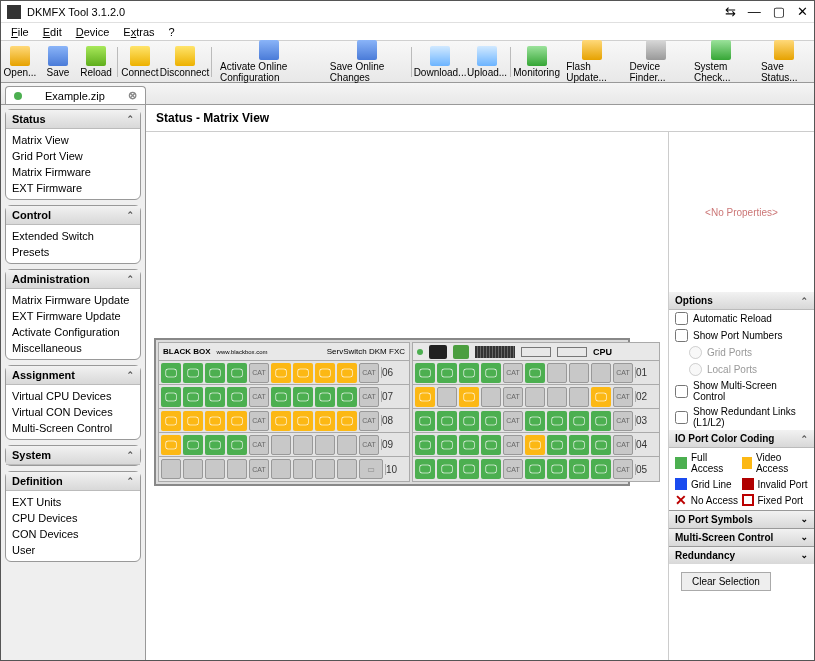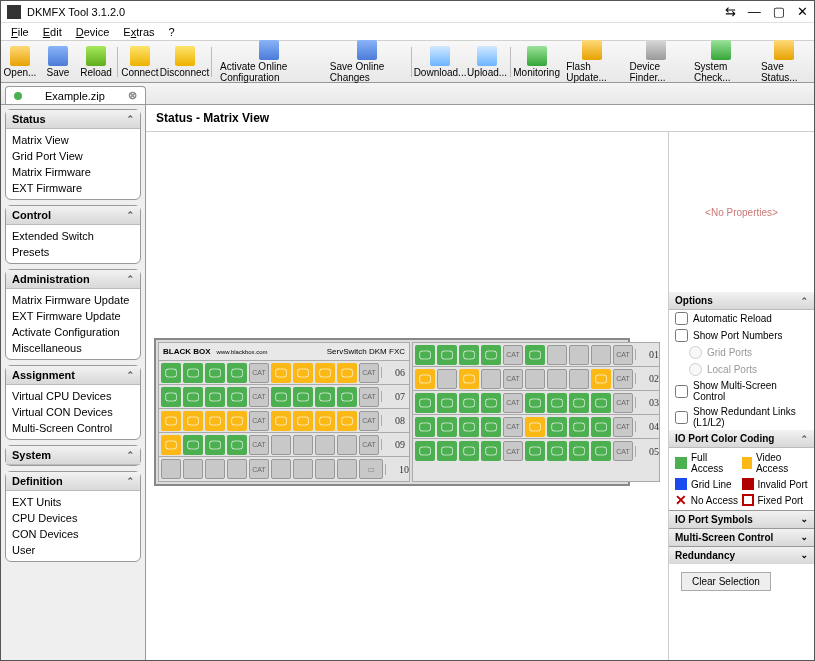--- a/index.html
+++ b/index.html
@@ -47,21 +47,21 @@
   .chead .net{width:16px;height:14px;background:#4b9e3f;border-radius:2px;}
   .chead .strip{width:40px;height:12px;background:repeating-linear-gradient(90deg,#333,#333 2px,#666 2px,#666 3px);}
   .chead .dash{width:30px;height:10px;border:1px solid #777;}
   .chead .cpu{font-weight:bold;font-size:9px;}
   .row { display:flex; height:24px; align-items:center; border-bottom:1px solid #aaa;}
   .row:last-child{border-bottom:none;}
   .ports { display:flex; gap:2px; padding:0 2px;}
   .port { width:20px; height:20px; border-radius:2px; display:flex; align-items:center; justify-content:center; font-size:12px; color:#fff;}
   .p-g{background:#4caf50;} .p-o{background:#fcb814;} .p-e{background:#c8c8c8; border:1px solid #999; color:#888; font-size:8px;}
   .port.cat{font-size:7px; color:#666;}
-  .rnum { width:24px; text-align:right; font-size:10px; color:#333; border-left:1px solid #aaa;font-family:Liberation Serif, serif;}
+  .rnum { width:24px; text-align:left; font-size:10px; color:#333; border-left:1px solid #aaa;}
   .right { width:145px; display:flex; flex-direction:column; font-size:10px;}
   .noprops { flex:0 0 160px; display:flex; align-items:center; justify-content:center; color:#c77; font-size:10px;}
   .opanel .phead { font-size:10px; font-weight:bold;}
   .opt { display:flex; align-items:center; gap:5px; padding:2px 6px;}
   .opt input { margin:0;}
   .subopt { padding-left:20px;}
   .colorkey { display:flex; flex-wrap:wrap; gap:4px 0; padding:4px 6px;}
   .ckey { width:50%; display:flex; align-items:center; gap:4px;}
   .csq { width:12px;height:12px;}
   .ored{color:#b00;font-weight:bold;font-size:14px;line-height:12px;}
@@ -315,20 +315,29 @@
                       <div class="port p-e"></div>
                       <div class="port p-e"></div>
                       <div class="port p-e"></div>
                       <div class="port p-e" style="width:24px">▭</div>
                     </div>
                     <div class="rnum">10</div>
                   </div>
                 </div>
             </div>
             <div class="half">
+              <div class="chead">
+                <span style="width:6px;height:6px;background:#4caf50;border-radius:50%;"></span>
+                <span class="cn"></span>
+                <span class="net"></span>
+                <span class="strip"></span>
+                <span class="dash"></span>
+                <span class="dash"></span>
+                <span class="cpu">CPU</span>
+              </div>
               <div id="right-rows">
                   <div class="row">
                     <div class="ports">
                       <div class="port p-g">🖵</div>
                       <div class="port p-g">🖵</div>
                       <div class="port p-g">🖵</div>
                       <div class="port p-g">🖵</div>
                       <div class="port p-e cat">CAT</div>
                       <div class="port p-g">🖵</div>
                       <div class="port p-e"></div>

